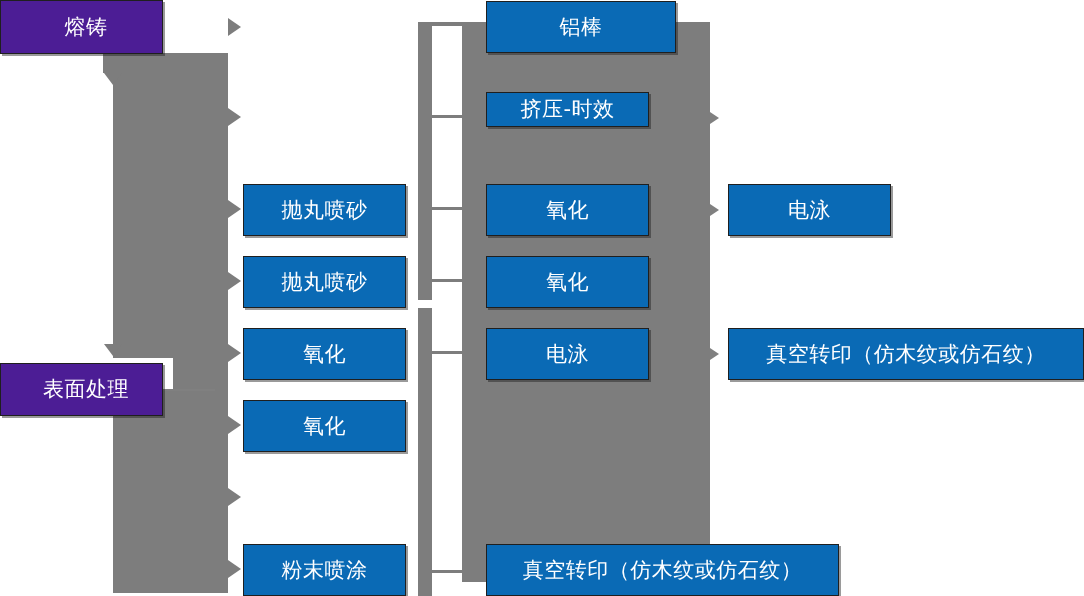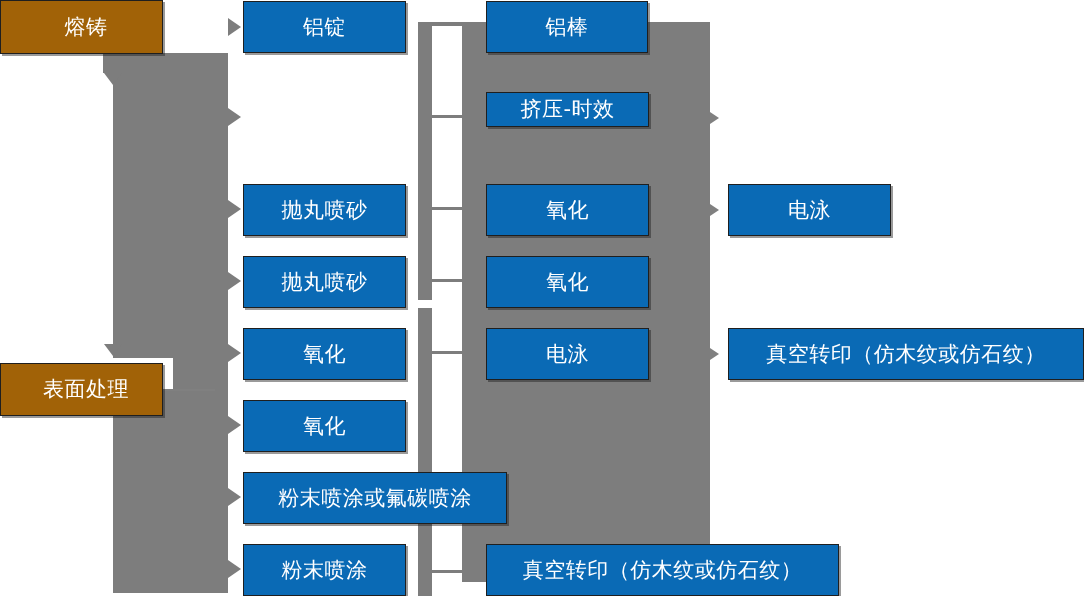--- a/index.html
+++ b/index.html
@@ -35,21 +35,21 @@
   .node{
     position:absolute;
     box-sizing:border-box;
     display:flex;align-items:center;justify-content:center;
     color:#ffffff;
     border:1px solid #1f1f1f;
     box-shadow:2px 2px 0 rgba(30,30,30,.45);
     letter-spacing:.5px;
     white-space:nowrap;
   }
-  .node.dark{background:#a16207;padding-left:9px;}
+  .node.dark{background:#4c1d95;padding-left:9px;}
   .node.light{background:#0a6ab5;}
   .node span{display:block;line-height:1;}
 </style>
 </head>
 <body>
 
 <div id="stage">
 
   <div class="band" style="left:113px;top:53px;width:115px;height:540px;"></div>
   <div class="band" style="left:103px;top:53px;width:30px;height:20px;"></div>
@@ -84,43 +84,37 @@
   <div class="arrow-sm" style="left:710px;top:204px;"></div>
   <div class="arrow-sm" style="left:710px;top:348px;"></div>
 
   <div class="node dark" style="left:0px;top:0px;width:163px;height:54px;font-size:21px;">
     <span>熔铸</span>
   </div>
   <div class="node dark" style="left:0px;top:363px;width:163px;height:53px;font-size:21px;">
     <span>表面处理</span>
   </div>
 
-  <div class="node light" style="left:243px;top:1px;width:163px;height:52px;font-size:21px;">
-    <span>铝锭</span>
-  </div>
   <div class="node light" style="left:243px;top:184px;width:163px;height:52px;font-size:21px;">
     <span>抛丸喷砂</span>
   </div>
   <div class="node light" style="left:243px;top:256px;width:163px;height:52px;font-size:21px;">
     <span>抛丸喷砂</span>
   </div>
   <div class="node light" style="left:243px;top:328px;width:163px;height:52px;font-size:21px;">
     <span>氧化</span>
   </div>
   <div class="node light" style="left:243px;top:400px;width:163px;height:52px;font-size:21px;">
     <span>氧化</span>
   </div>
-  <div class="node light" style="left:243px;top:472px;width:264px;height:52px;font-size:21px;">
-    <span>粉末喷涂或氟碳喷涂</span>
-  </div>
   <div class="node light" style="left:243px;top:544px;width:163px;height:52px;font-size:21px;align-items:center;">
     <span>粉末喷涂</span>
   </div>
 
-  <div class="node light" style="left:486px;top:1px;width:162px;height:52px;font-size:21px;">
+  <div class="node light" style="left:486px;top:1px;width:190px;height:52px;font-size:21px;">
     <span>铝棒</span>
   </div>
   <div class="node light" style="left:486px;top:92px;width:163px;height:35px;font-size:21px;">
     <span>挤压-时效</span>
   </div>
   <div class="node light" style="left:486px;top:184px;width:163px;height:52px;font-size:21px;">
     <span>氧化</span>
   </div>
   <div class="node light" style="left:486px;top:256px;width:163px;height:52px;font-size:21px;">
     <span>氧化</span>

